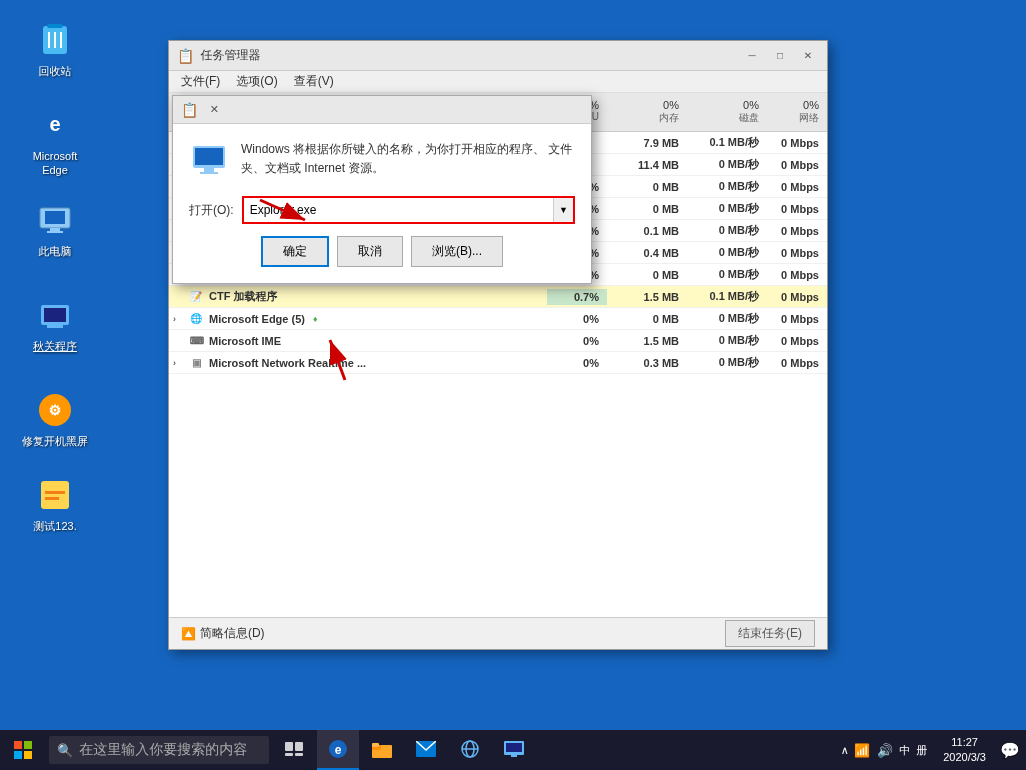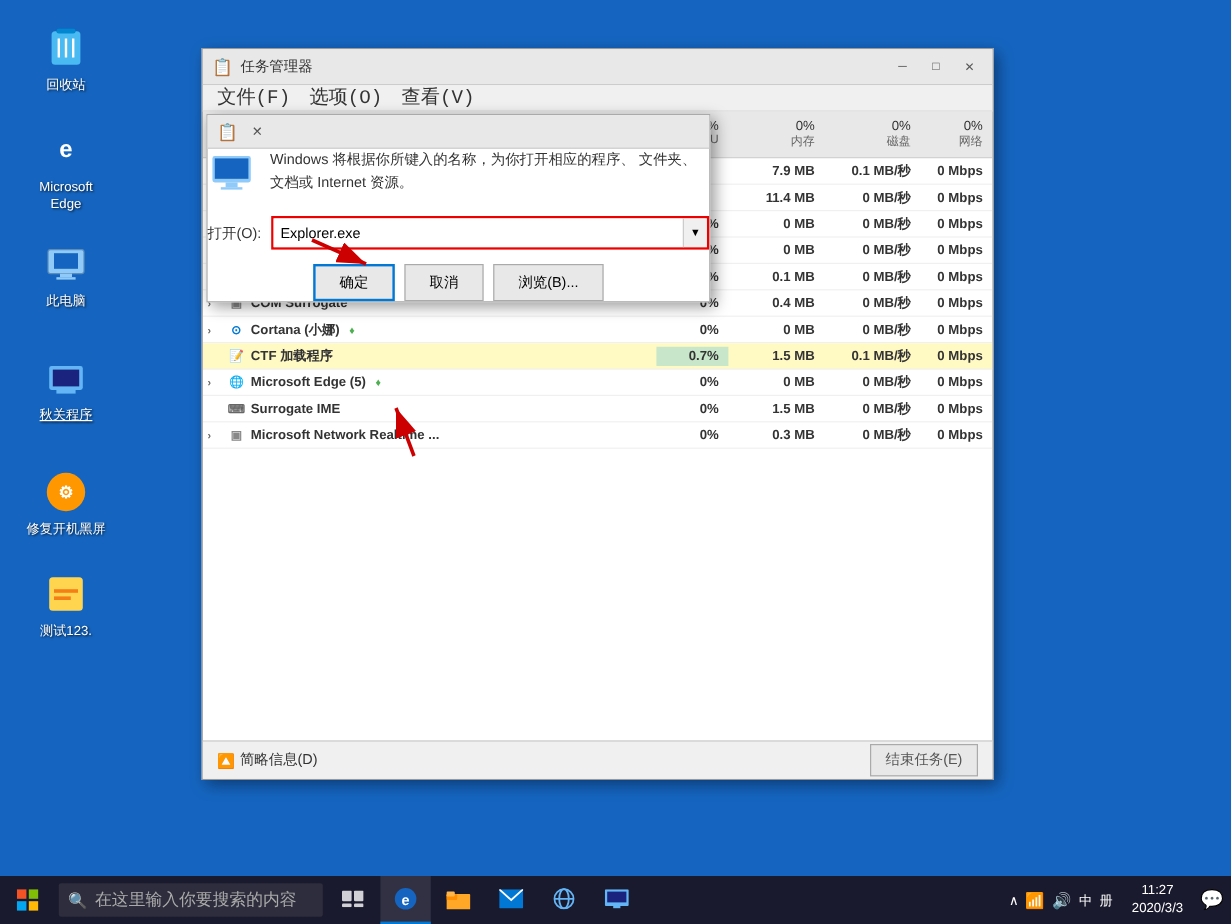--- a/index.html
+++ b/index.html
@@ -144,23 +144,22 @@
       height: 22px;
       background: #f0f0f0;
       display: flex;
       align-items: center;
       padding: 0 4px;
       border-bottom: 1px solid #ddd;
     }
     .tm-menu-item {
       padding: 2px 8px;
       cursor: pointer;
-      font-size: 16px;
+      font-size: 12px;
       color: #333;
-      font-family: Liberation Mono, monospace;
     }
 
     .tm-content {
       flex: 1;
       display: flex;
       flex-direction: column;
       overflow: hidden;
     }
 
     
@@ -289,20 +288,21 @@
       align-items: center;
       justify-content: center;
       cursor: pointer;
       font-size: 11px;
       color: #555;
       background: transparent;
       border: none;
     }
 
     .dialog-body {
+      padding: 16px;
     }
     .dialog-info {
       display: flex;
       gap: 12px;
       margin-bottom: 16px;
     }
     .dialog-icon {
       width: 40px;
       height: 40px;
       flex-shrink: 0;
@@ -618,21 +618,21 @@
         <div class="tm-cell">0%</div>
         <div class="tm-cell">0 MB</div>
         <div class="tm-cell">0 MB/秒</div>
         <div class="tm-cell">0 Mbps</div>
       </div>
 
       <div class="tm-row">
         <div class="tm-cell tm-cell-name">
           <span class="tm-expand"></span>
           <span class="process-icon" style="color:#666;">⌨</span>
-          <span>Surrogate IME</span>
+          <span>Microsoft IME</span>
         </div>
         <div class="tm-cell">0%</div>
         <div class="tm-cell">1.5 MB</div>
         <div class="tm-cell">0 MB/秒</div>
         <div class="tm-cell">0 Mbps</div>
       </div>
 
       <div class="tm-row">
         <div class="tm-cell tm-cell-name">
           <span class="tm-expand">›</span>

